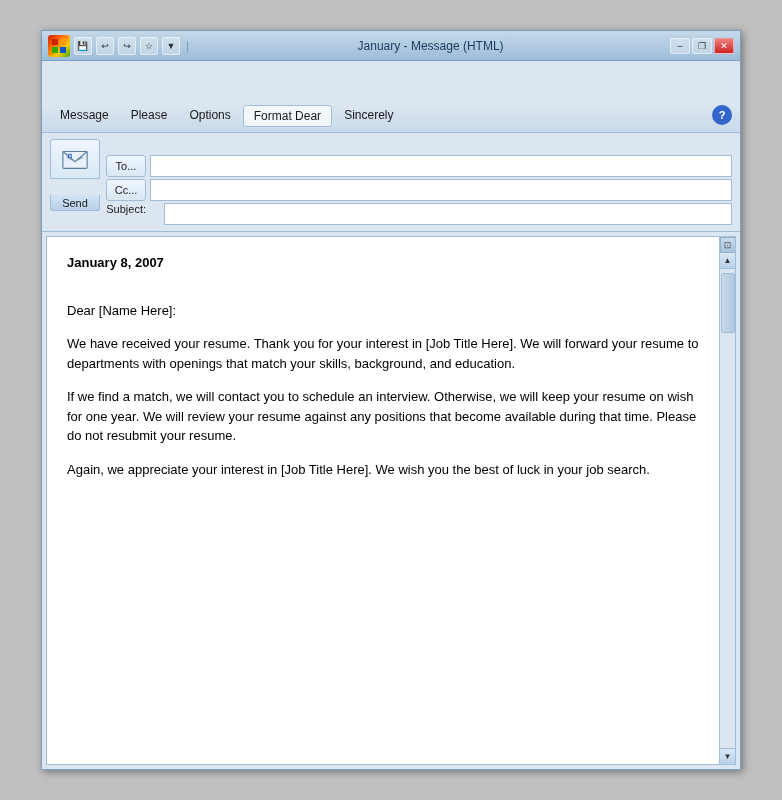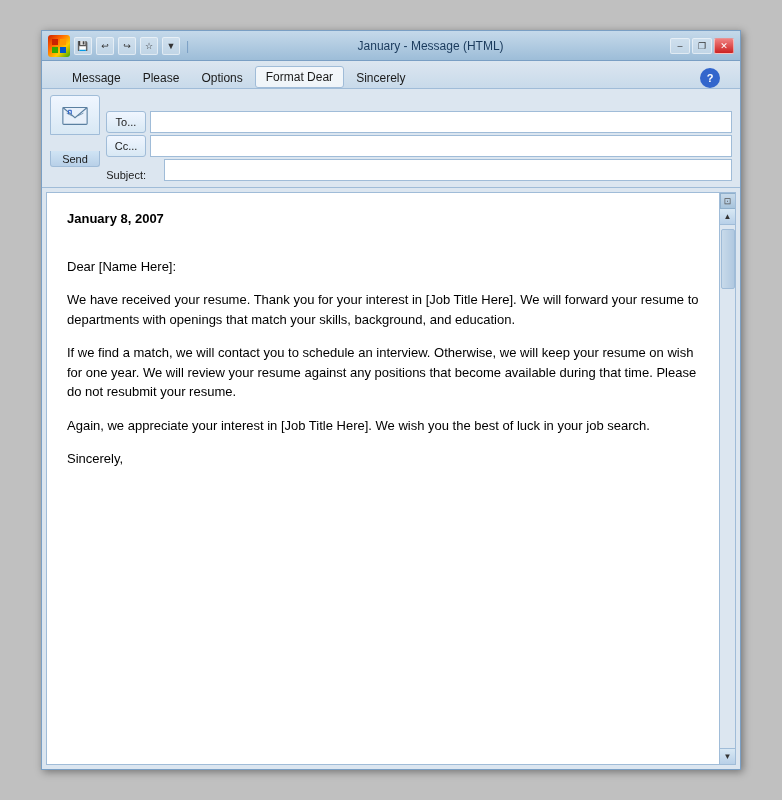--- a/index.html
+++ b/index.html
@@ -104,24 +104,25 @@
     .title-control-btn.close {
       background: linear-gradient(to bottom, #f08080, #cc2222);
       color: white;
     }
 
     
     .menu-bar {
       background: linear-gradient(to bottom, #dce6f0, #c8daea);
       height: 28px;
       display: flex;
-      align-items: flex-end;
-      padding: 0 20px;
+      align-items: flex-start;
+      padding: 0 8px;
       border-bottom: 1px solid #a0bcd8;
       gap: 2px;
+      margin-top: 44px;
     }
 
     .menu-item {
       padding: 3px 10px;
       font-size: 12px;
       color: #1a1a1a;
       cursor: pointer;
       border-radius: 3px;
     }
 
@@ -234,21 +235,21 @@
       height: 22px;
       border: 1px solid #a0bcd8;
       background: white;
       padding: 0 4px;
       font-size: 11px;
       outline: none;
     }
 
     .subject-row {
       display: flex;
-      align-items: flex-end;
+      align-items: flex-start;
       gap: 18px;
     }
 
     .subject-label {
       width: 40px;
       font-size: 11px;
       color: #1a1a1a;
       text-align: right;
       flex-shrink: 0;
     }
@@ -432,21 +433,20 @@
     </div>
   </div>
 
   <div class="body-area">
     <div class="body-content">
       <p class="date">January 8, 2007</p>
       <p>Dear [Name Here]:</p>
       <p>We have received your resume. Thank you for your interest in [Job Title Here]. We will forward your resume to departments with openings that match your skills, background, and education.</p>
       <p>If we find a match, we will contact you to schedule an interview. Otherwise, we will keep your resume on wish for one year. We will review your resume against any positions that become available during that time. Please do not resubmit your resume.</p>
       <p>Again, we appreciate your interest in [Job Title Here]. We wish you the best of luck in your job search.</p>
-      <p>Sincerely,</p>
     </div>
     <div class="scrollbar">
       <div class="scroll-side-btn">⊡</div>
       <div class="scroll-btn">▲</div>
       <div class="scroll-track">
         <div class="scroll-thumb"></div>
       </div>
       <div class="scroll-btn-bottom">▼</div>
     </div>
   </div>

